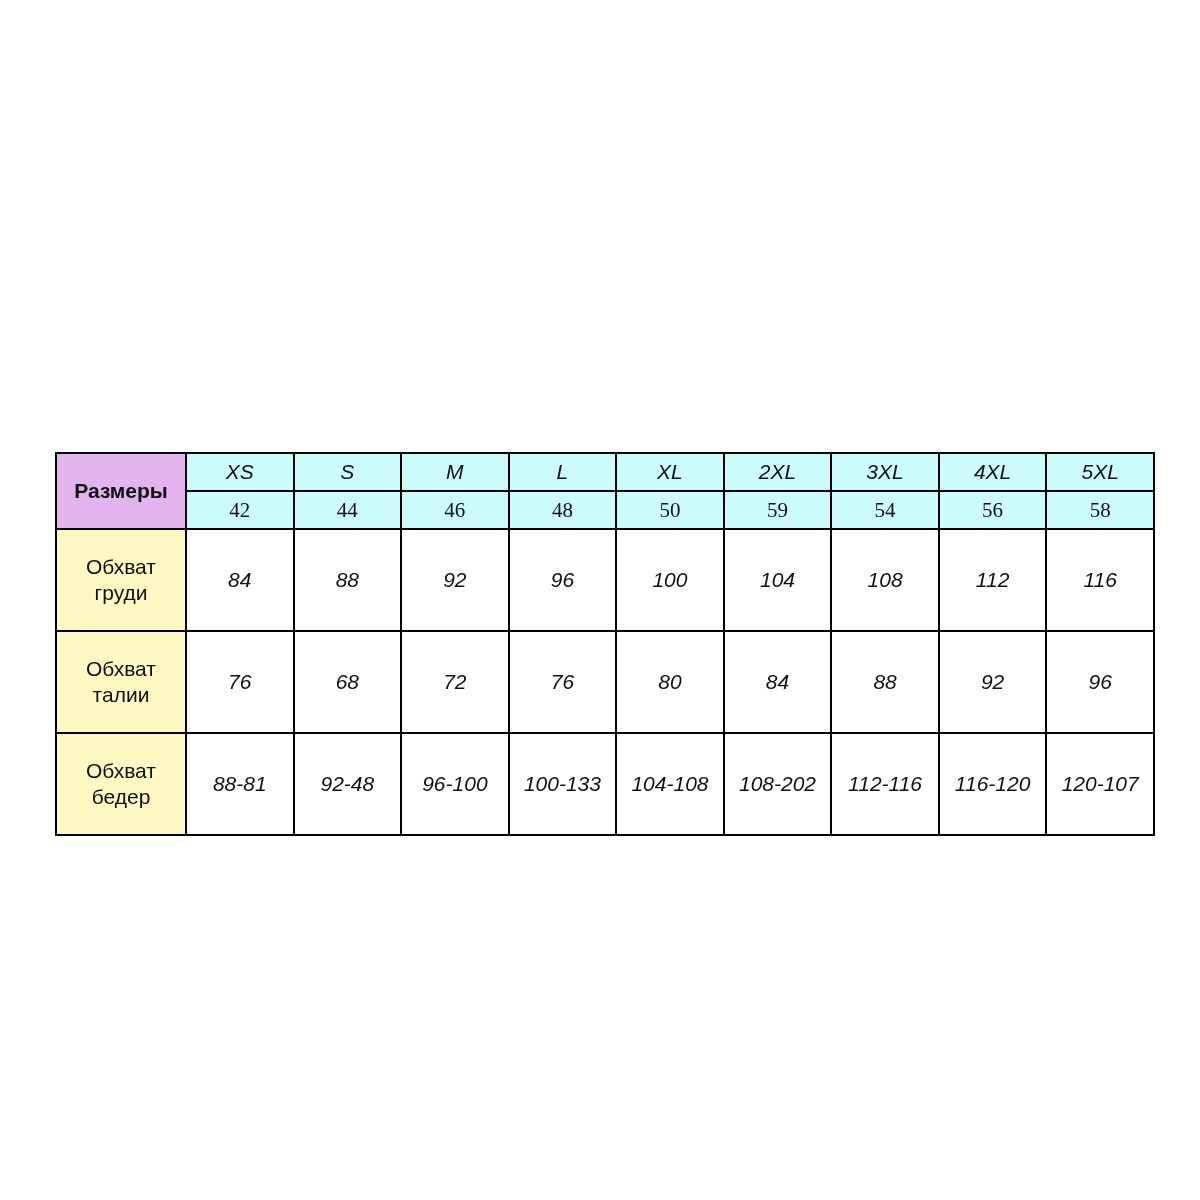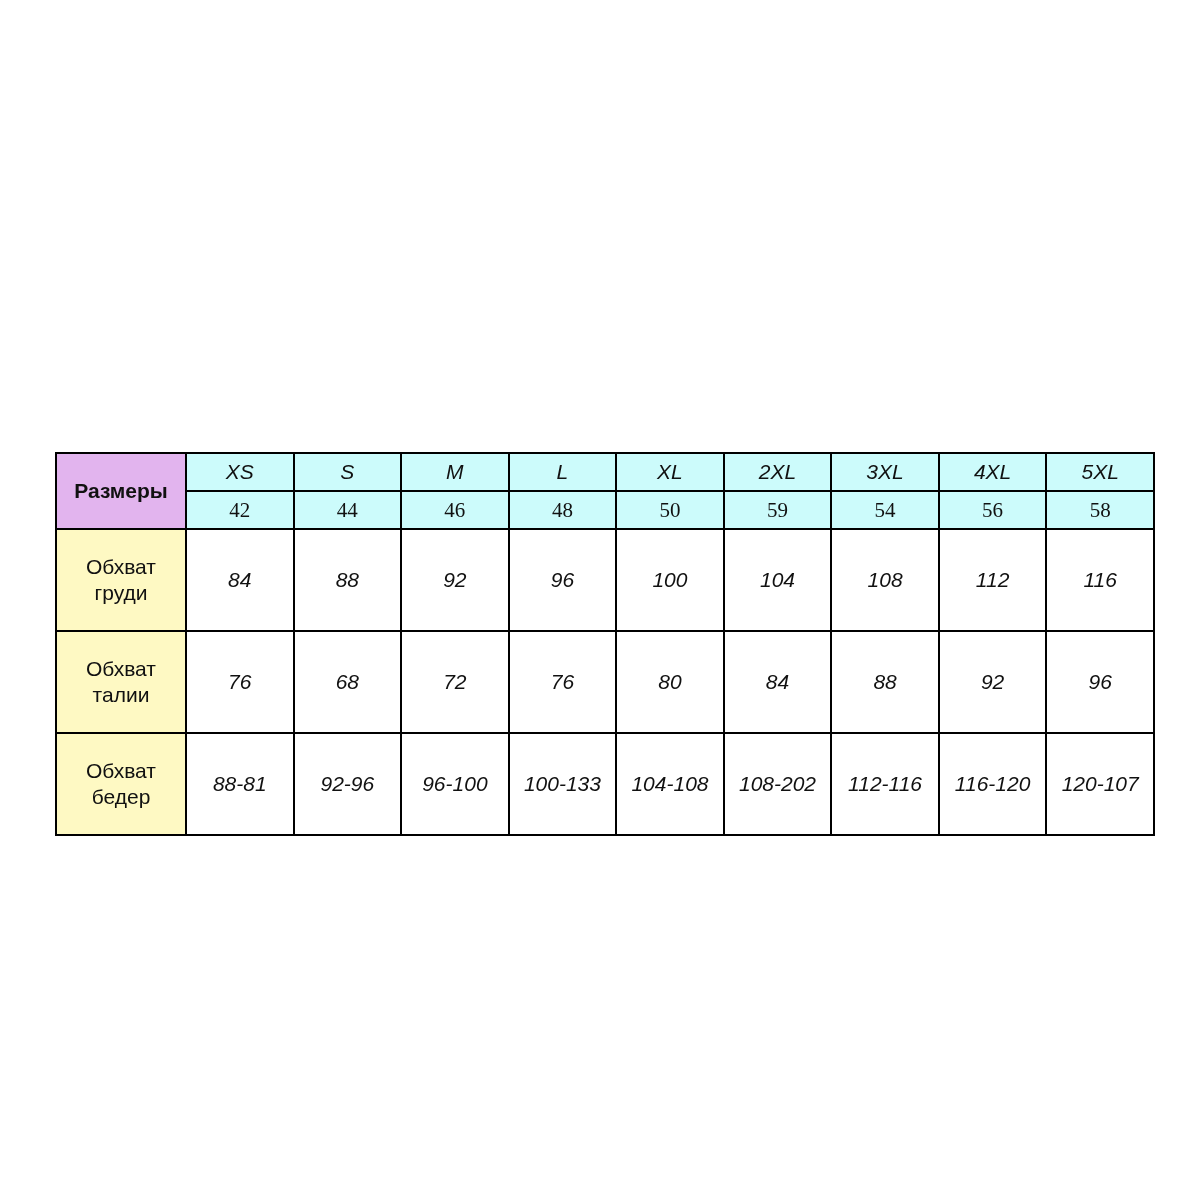--- a/index.html
+++ b/index.html
@@ -150,21 +150,21 @@
           <td class="data-cell">92</td>
           <td class="data-cell">96</td>
         </tr>
 
         <tr>
           <td class="row-label">
             <div>Обхват</div>
             <div>бедер</div>
           </td>
           <td class="data-cell">88-81</td>
-          <td class="data-cell">92-96</td>
+          <td class="data-cell">92-48</td>
           <td class="data-cell">96-100</td>
           <td class="data-cell">100-133</td>
           <td class="data-cell">104-108</td>
           <td class="data-cell">108-202</td>
           <td class="data-cell">112-116</td>
           <td class="data-cell">116-120</td>
           <td class="data-cell">120-107</td>
         </tr>
       </tbody>
     </table>

